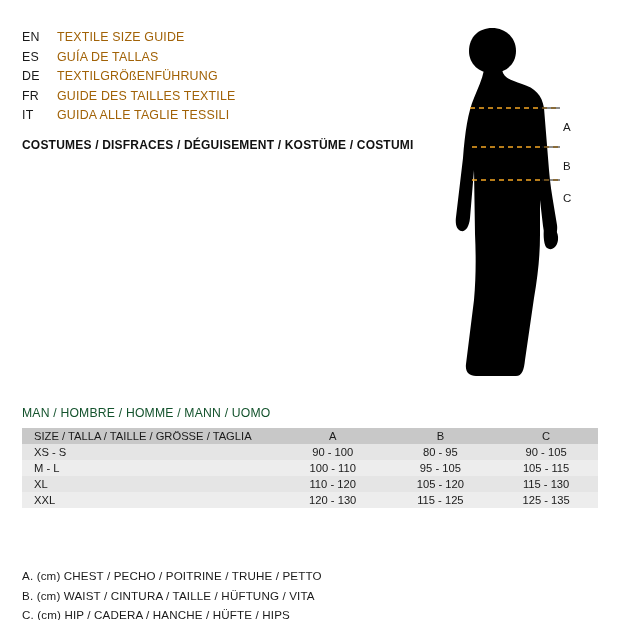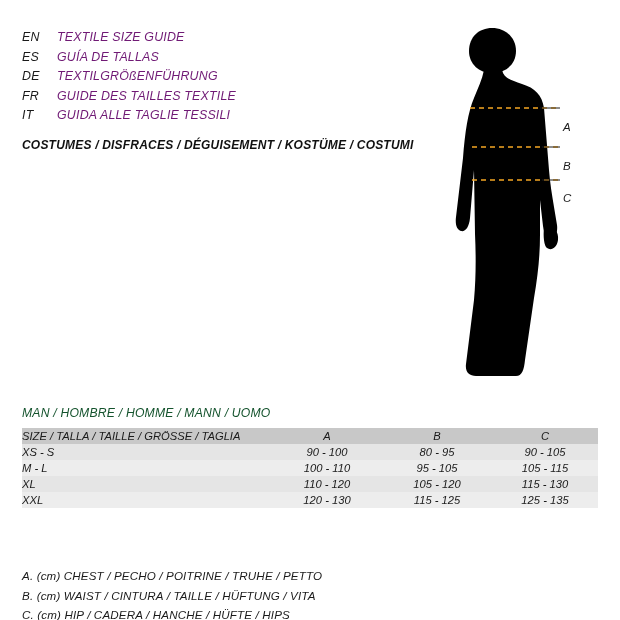--- a/index.html
+++ b/index.html
@@ -11,21 +11,20 @@
     height: 620px;
     background: #ffffff;
     font-family: "Liberation Sans", sans-serif;
     color: #1a1a1a;
     overflow: hidden;
   }
   .page {
     position: relative;
     width: 556px;
     height: 620px;
-    font-style: italic;
   }
 
   
   .lang-block {
     position: absolute;
     left: 22px;
     top: 30px;
     width: 400px;
   }
   .lang-row {
@@ -34,21 +33,21 @@
     height: 19.5px;
     font-size: 12.4px;
     letter-spacing: 0.2px;
   }
   .lang-code {
     width: 35px;
     flex: 0 0 35px;
     color: #1a1a1a;
   }
   .lang-text {
-    color: #701a75;
+    color: #a16207;
   }
 
   .category-line {
     position: absolute;
     left: 22px;
     top: 138px;
     font-size: 12px;
     font-weight: bold;
     letter-spacing: 0.2px;
     color: #111;
@@ -96,21 +95,21 @@
   table.size-table td {
     padding: 0;
     height: 16px;
     font-weight: normal;
     color: #1a1a1a;
     text-align: center;
   }
   table.size-table th.label-col,
   table.size-table td.label-col {
     text-align: left;
-    padding-left: 0;
+    padding-left: 12px;
     width: 250px;
   }
   table.size-table thead tr {
     background: #c8c8c8;
   }
   table.size-table tbody tr.odd {
     background: #e5e5e5;
   }
   table.size-table tbody tr.even {
     background: #ededed;

